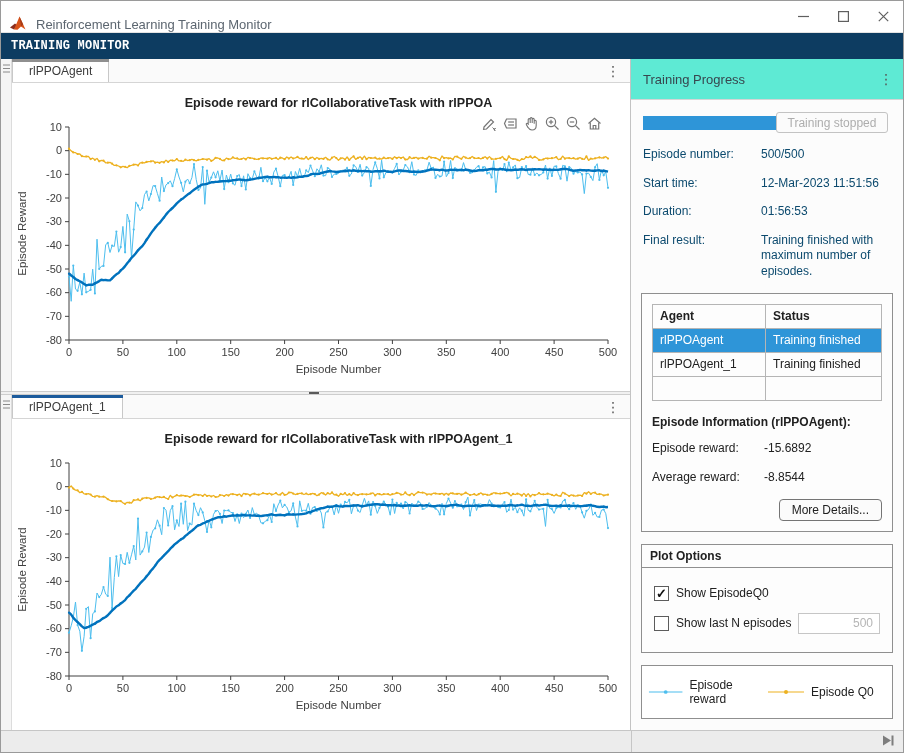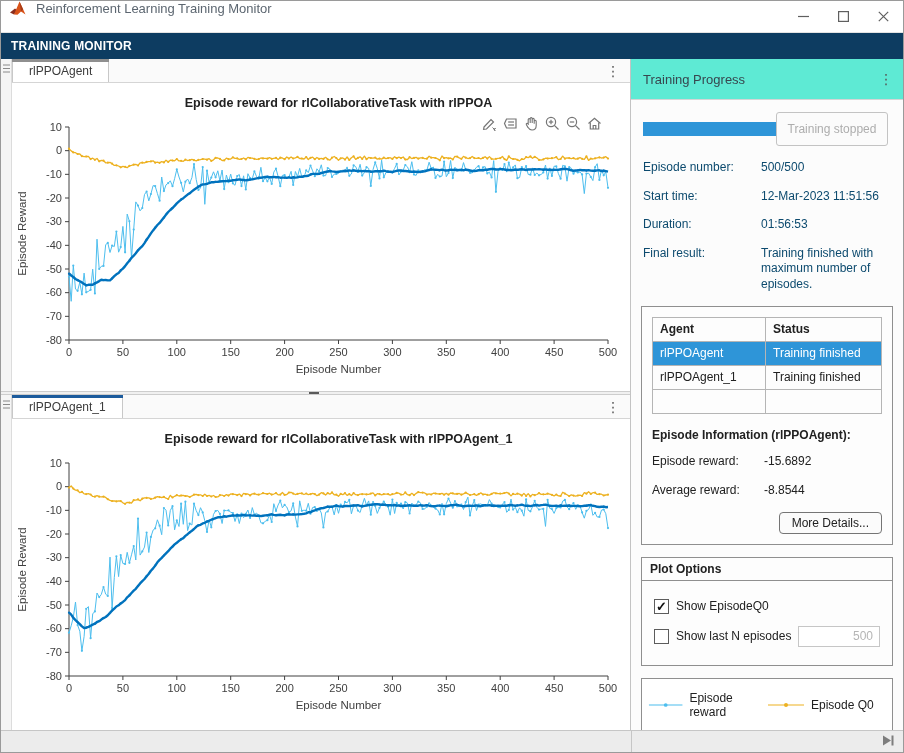--- a/index.html
+++ b/index.html
@@ -2,21 +2,21 @@
 <html><head>
 <meta charset="utf-8">
 <style>
   * { box-sizing: border-box; margin: 0; padding: 0; }
   html,body { background:#cfcfcf; }
   body { font-family: "Liberation Sans", sans-serif; }
   .window { position:relative; width:904px; height:753px; background:#ffffff;
             border:1px solid #9a9a9a; overflow:hidden; }
 
   
-  .titlebar { height:32px; background:#ffffff; display:flex; align-items:flex-start;
+  .titlebar { height:32px; background:#ffffff; display:flex; align-items:flex-end;
               border-bottom:1px solid #e3e3e3; }
   .titlebar .logo { margin:0 8px 0 9px; }
   .titlebar .title { font-size:13px; color:#5c6670; }
   .win-controls { margin-left:auto; display:flex; height:100%; }
   .win-btn { width:40px; height:100%; border:none; background:transparent; display:flex;
              align-items:center; justify-content:center; cursor:default; }
 
   
   .toolstrip { height:26px; display:flex; align-items:center; padding-left:10px; }
   .toolstrip span { color:#ffffff; font-size:12px; font-weight:bold; letter-spacing:.2px; }
@@ -56,21 +56,21 @@
 
   
   .rp-header { height:41px; display:flex; align-items:center; padding-left:12px;
                border-bottom:1px solid #d5d5d5; background:#5eead4; }
   .rp-header span.t { font-size:13px; color:#37474f; }
   .rp-body { flex:1; padding:0 10px; overflow:hidden; }
 
   .progress-row { display:flex; align-items:center; margin:12px 2px 14px 2px; }
   .progress-track { width:133px; height:14px; background:#ffffff; position:relative; }
   .progress-fill { height:100%; }
-  .stop-btn { margin-left:0; width:112px; height:34px; border:1px solid #c3c3c3;
+  .stop-btn { margin-left:0; width:112px; height:21px; border:1px solid #c3c3c3;
               border-radius:3px; background:#fbfbfb; color:#adadad; font-size:12px; cursor:default; }
 
   .kv { display:flex; margin:0 2px 13px 2px; font-size:12px; color:#0c4a6e; }
   .kv .k { width:118px; flex-shrink:0; }
   .kv .v { width:136px; line-height:1.3; }
 
   .box { border:1px solid #8f8f8f; margin:4px 0 12px 0; background:#fdfdfd; }
   .box-header { padding:4px 8px; font-size:12px; font-weight:bold; color:#212121;
                 border-bottom:1px solid #8f8f8f; }
   .box-inner { padding:10px; }
@@ -136,21 +136,21 @@
           </svg>
       </button>
       <button class="win-btn">
         <svg width="11" height="11" viewBox="0 0 11 11">
             <path d="M0.8 0.8 L10.2 10.2 M10.2 0.8 L0.8 10.2" stroke="#5f5f5f" stroke-width="1.2"></path>
           </svg>
       </button>
     </div>
   </div>
 
-  <div class="toolstrip" style="background: rgb(13, 60, 97);">
+  <div class="toolstrip" style="background: rgb(13, 60, 97); font-family: Liberation Mono, monospace;">
     <span>TRAINING MONITOR</span>
   </div>
 
   <div class="main">
 
     <div class="left-col">
 
       <section class="panel panel-1">
         <div class="side-strip">
           <svg width="7" height="9" viewBox="0 0 7 9">

